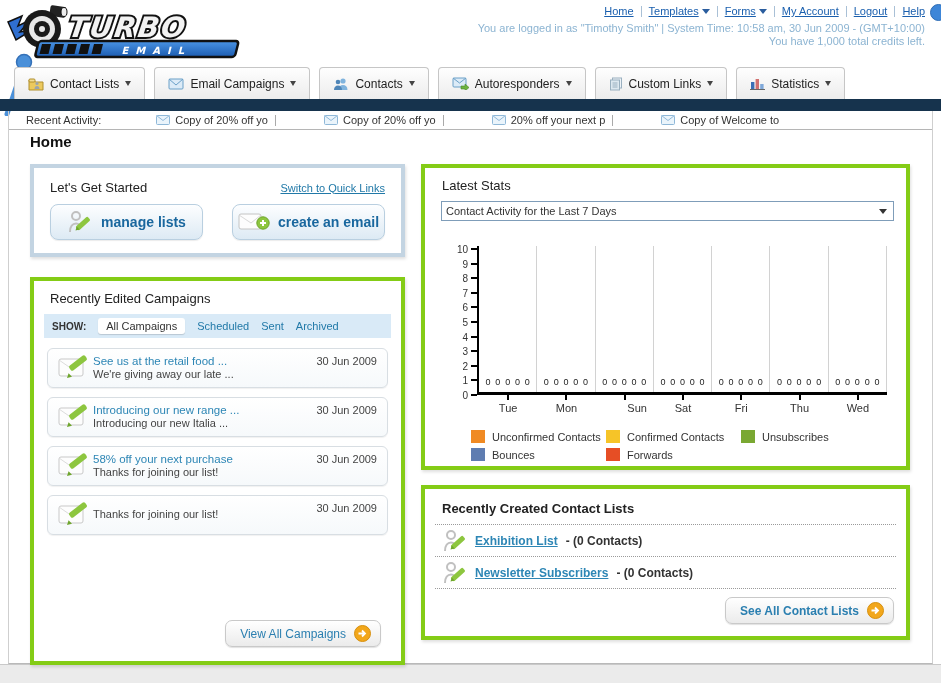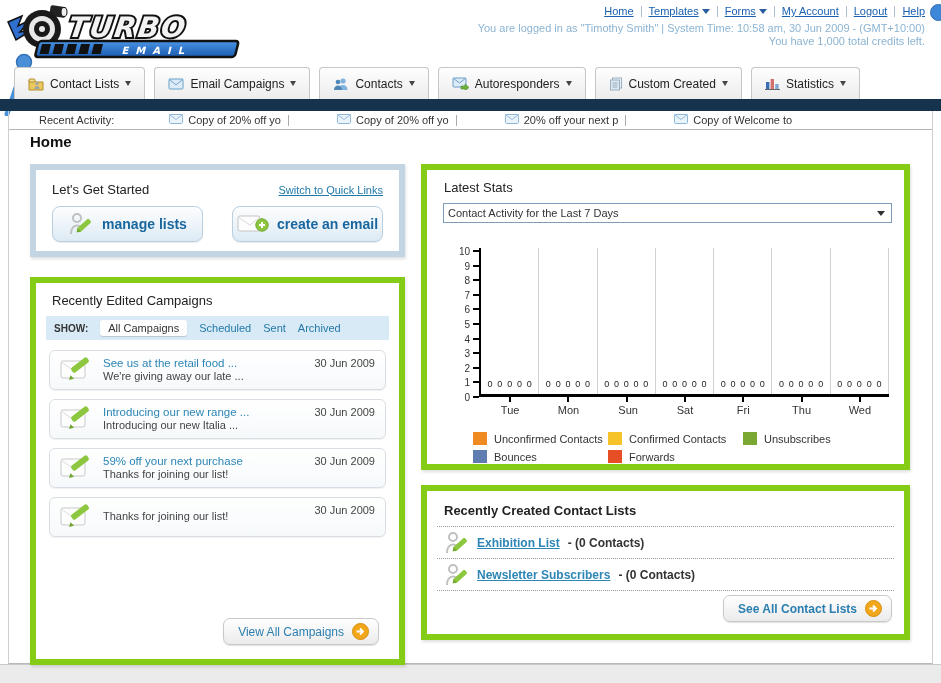--- a/index.html
+++ b/index.html
@@ -24,52 +24,52 @@
   
   .tabs { position:absolute; left:14px; top:67px; display:flex; gap:9px; height:32px; }
   .tab { display:flex; align-items:center; gap:6px; padding:0 13px; font-size:12px; color:#222;
     background:linear-gradient(#fefefe,#ececec); border:1px solid #c6c6c6; border-bottom:none;
     border-radius:4px 4px 0 0; cursor:pointer; }
   .tab .tri-down { border-top-color:#444; border-left-width:3.5px; border-right-width:3.5px; }
   .dark-bar { position:absolute; left:0; top:99px; width:941px; height:12px; background:#16334d; }
   
   .recent-bar { position:absolute; left:9px; right:9px; top:111px; height:19px;
     border-bottom:1px solid #b5b5b5; display:flex; align-items:center; font-size:11px; color:#333; }
-  .recent-bar .ra-label { margin-left:30px; margin-right:14px; }
-  .ra-item { display:flex; align-items:flex-start; gap:5px; cursor:pointer;padding-left:41px; }
+  .recent-bar .ra-label { margin-left:17px; margin-right:14px; }
+  .ra-item { display:flex; align-items:center; gap:5px; cursor:pointer;padding-left:41px; }
   .ra-sep { width:1px; height:11px; background:#aaa; margin:0 7px; }
   
   .content-frame { position:absolute; left:8px; right:8px; top:111px; bottom:19px;
     border-left:1px solid #cfcfcf; border-right:1px solid #cfcfcf; border-bottom:1px solid #b9b9b9; }
   .footer { position:absolute; left:0; right:0; bottom:0; height:19px; background:#ebebeb;
     border-top:1px solid #c9c9c9; }
   
   .page-title { position:absolute; left:30px; top:133px; font-size:15px; font-weight:bold; color:#111; }
-  .panel { position:absolute; background:#fff; border:6px solid #84cc16; box-shadow:1px 2px 3px rgba(0,0,0,.13); }
+  .panel { position:absolute; background:#fff; border:4px solid #84cc16; box-shadow:1px 2px 3px rgba(0,0,0,.13); }
   .panel-title { font-size:13px; color:#222; }
   .gs-panel { left:30px; top:164px; width:375px; height:93px; border-color:#c3d4e2; }
   .gs-head { display:flex; justify-content:space-between; align-items:center; padding:12px 16px 0 16px; }
   .gs-link { font-size:11px; color:#2179a8; text-decoration:underline; cursor:pointer; }
   .gs-buttons { display:flex; gap:29px; padding:9px 16px 0 16px; }
   .big-btn { flex:1; height:36px; display:flex; align-items:center; justify-content:center; gap:8px;
     border:1px solid #b9cfe0; border-radius:8px; background:linear-gradient(#fdfeff,#ddeaf4);
     color:#19679e; font-size:14px; font-weight:bold; cursor:pointer; box-shadow:0 1px 1px rgba(0,0,0,.08); }
   
   .camp-panel { left:30px; top:277px; width:375px; height:388px; }
   .camp-panel .panel-title { padding:10px 16px 8px 16px; }
   .filter-bar { margin:0 10px; background:#d9eaf7; padding:4px 8px; display:flex; align-items:center; gap:12px;
     font-size:11px; }
   .filter-show { font-size:10px; font-weight:bold; color:#333; }
   .filter-chip { background:#fff; border-radius:3px; padding:2px 8px; color:#333; cursor:pointer;
     box-shadow:0 1px 1px rgba(0,0,0,.15); }
   .filter-link { color:#2179a8; cursor:pointer; }
   .camp-list { padding:10px 13px 0 13px; }
   .camp-item { height:40px; margin-bottom:9px; border:1px solid #d8dee3; border-radius:6px;
     background:linear-gradient(#ffffff,#f6f9fb); box-shadow:0 1px 1px rgba(0,0,0,.06);
-    display:flex; align-items:center; padding:0 10px; gap:9px; cursor:pointer; }
+    display:flex; align-items:center; padding:0 10px; gap:1px; cursor:pointer; }
   .camp-text { flex:1; display:flex; flex-direction:column; line-height:1.25; }
   .camp-title { font-size:11.5px; color:#2d86b5; }
   .camp-sub { font-size:11px; color:#444; }
   .camp-date { font-size:11px; color:#444; align-self:flex-start; margin-top:6px; }
   .pill-btn { position:absolute; display:flex; align-items:center; gap:8px; height:27px; padding:0 9px 0 14px;
     border:1px solid #c9c9c9; border-radius:7px; background:linear-gradient(#ffffff,#ebebeb);
     color:#2b7fb0; font-size:12px; cursor:pointer; box-shadow:0 1px 1px rgba(0,0,0,.12); }
   .camp-viewall { right:20px; bottom:14px; }
   
   .stats-panel { left:421px; top:164px; width:489px; height:306px; }
@@ -224,21 +224,21 @@
       <span class="tri-down"></span>
     </div>
     <div class="tab">
       <span class="icon">
         <svg width="14" height="14" viewBox="0 0 14 14">
             <rect x="3.5" y="1" width="9" height="10" fill="#eef3f7" stroke="#9ab0c0"></rect>
             <rect x="1.5" y="3" width="9" height="10" fill="#dde8f0" stroke="#9ab0c0"></rect>
             <path d="M3.5 6h5M3.5 8h5M3.5 10h5" stroke="#9ab0c0"></path>
           </svg>
       </span>
-      <span>Custom Created</span>
+      <span>Custom Links</span>
       <span class="tri-down"></span>
     </div>
     <div class="tab">
       <span class="icon">
         <svg width="15" height="13" viewBox="0 0 15 13">
             <rect x="1" y="5" width="3.4" height="7" fill="#3b6fb5"></rect>
             <rect x="5.6" y="2" width="3.4" height="10" fill="#d1706f"></rect>
             <rect x="10.2" y="7" width="3.4" height="5" fill="#7fa8d9"></rect>
             <path d="M0 12.5h15" stroke="#666"></path>
           </svg>
@@ -363,21 +363,21 @@
       <div class="camp-item">
         <span class="icon">
           <svg width="34" height="28" viewBox="0 0 34 28">
               <rect x="1" y="5" width="24" height="17" rx="2" fill="#fdfdfd" stroke="#c9c9c9"></rect>
               <path d="M1 6l13 9 11-9" fill="none" stroke="#dcdcdc"></path>
               <rect x="10" y="6" width="20" height="6" rx="2" transform="rotate(-38 20 9)" fill="#8dc63f"></rect>
               <path d="M9 24l5-1.2-3.4-3.6z" fill="#6ea52c"></path>
             </svg>
         </span>
         <span class="camp-text">
-          <a class="camp-title">59% off your next purchase</a>
+          <a class="camp-title">58% off your next purchase</a>
           <span class="camp-sub">Thanks for joining our list!</span>
         </span>
         <span class="camp-date">30 Jun 2009</span>
       </div>
       <div class="camp-item">
         <span class="icon">
           <svg width="34" height="28" viewBox="0 0 34 28">
               <rect x="1" y="5" width="24" height="17" rx="2" fill="#fdfdfd" stroke="#c9c9c9"></rect>
               <path d="M1 6l13 9 11-9" fill="none" stroke="#dcdcdc"></path>
               <rect x="10" y="6" width="20" height="6" rx="2" transform="rotate(-38 20 9)" fill="#8dc63f"></rect>
@@ -475,21 +475,21 @@
           <div class="value-label" style="left: 375.857px; bottom: 5px;">0</div>
           <div class="value-label" style="left: 385.649px; bottom: 5px;">0</div>
           <div class="value-label" style="left: 395.441px; bottom: 5px;">0</div>
         </div>
       <div class="chart-xaxis">
           <div class="xtick-mark" style="left: 28.1429px;"></div>
           <div class="xtick-label" style="left: 0px; width: 58.2857px;">Tue</div>
           <div class="xtick-mark" style="left: 86.4286px;"></div>
           <div class="xtick-label" style="left: 58.2857px; width: 58.2857px;">Mon</div>
           <div class="xtick-mark" style="left: 144.714px;"></div>
-          <div class="xtick-label" style="left: 118px; width: 58.2857px;">Sun</div>
+          <div class="xtick-label" style="left: 129px; width: 58.2857px;">Sun</div>
           <div class="xtick-mark" style="left: 203px;"></div>
           <div class="xtick-label" style="left: 174.857px; width: 58.2857px;">Sat</div>
           <div class="xtick-mark" style="left: 261.286px;"></div>
           <div class="xtick-label" style="left: 233.143px; width: 58.2857px;">Fri</div>
           <div class="xtick-mark" style="left: 319.571px;"></div>
           <div class="xtick-label" style="left: 291.429px; width: 58.2857px; text-align: center;">Thu</div>
           <div class="xtick-mark" style="left: 377.857px;"></div>
           <div class="xtick-label" style="left: 349.714px; width: 58.2857px;">Wed</div>
         </div>
     </div>

